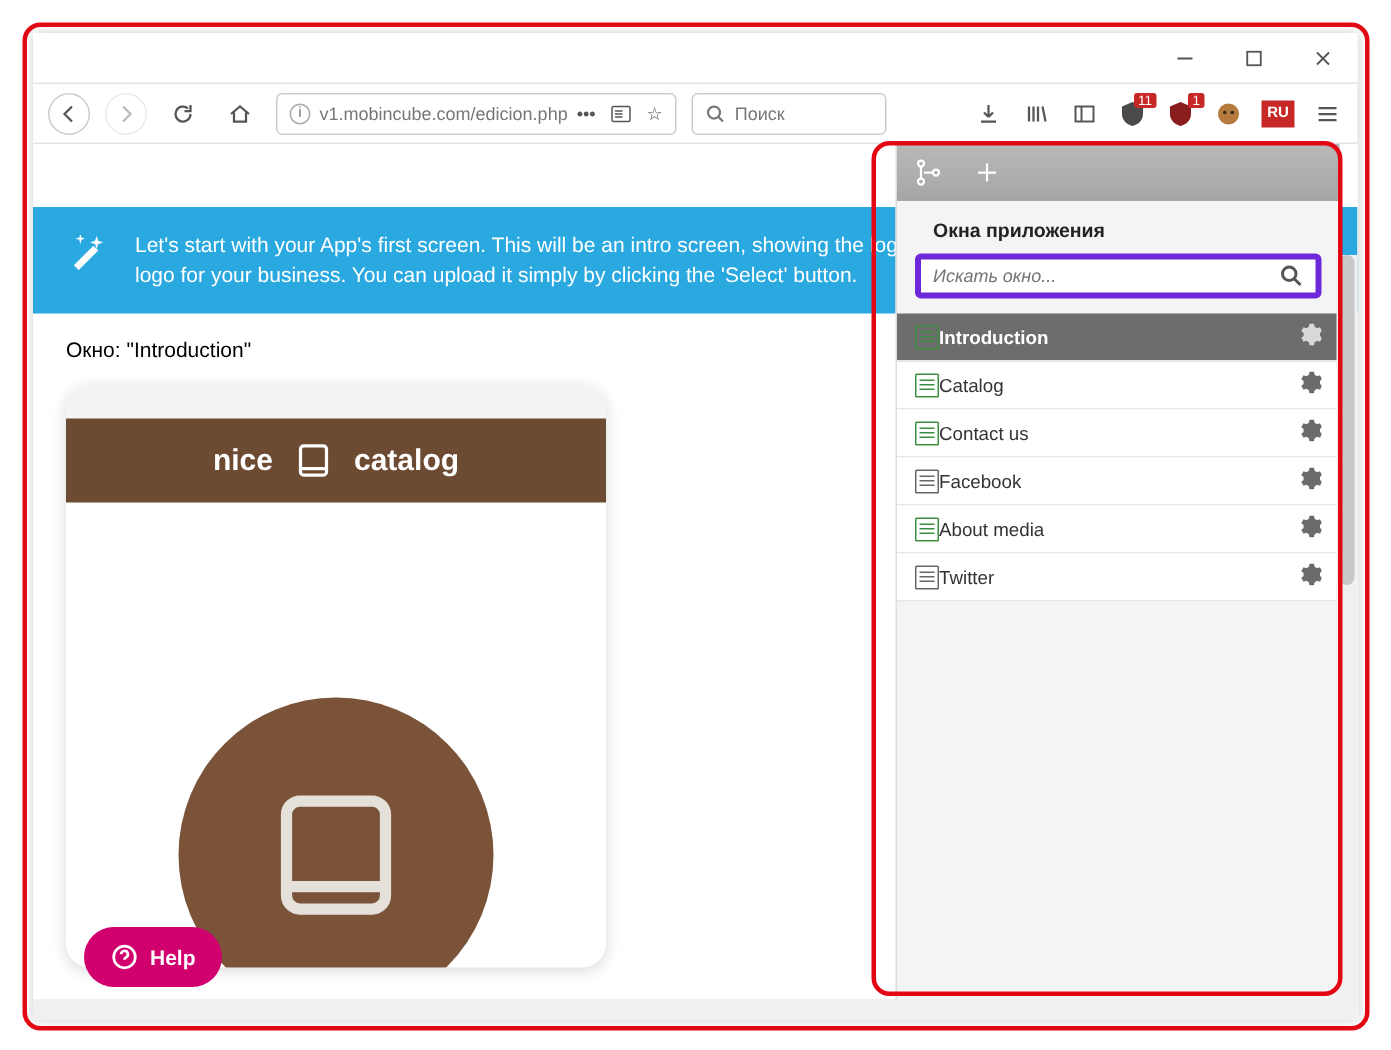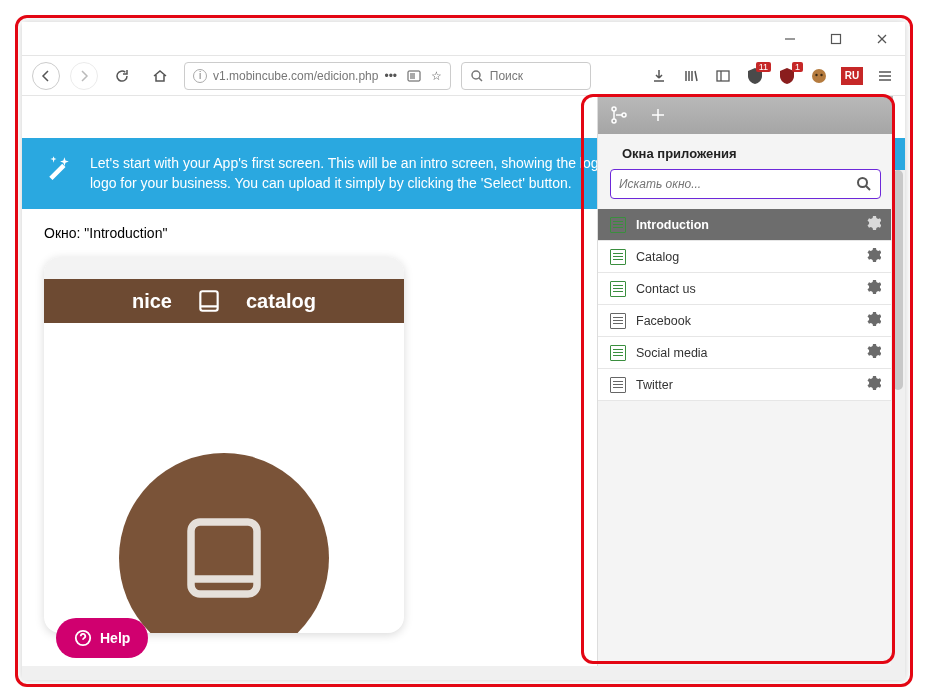--- a/index.html
+++ b/index.html
@@ -48,21 +48,21 @@
   .wand { flex: 0 0 28px; }
   .wand svg { width: 26px; height: 26px; fill: #fff; }
 
   .main { position: relative; padding: 16px 22px; }
   .crumbs { display: flex; align-items: center; gap: 20px; font-size: 14px; margin-bottom: 16px; }
   .add-el { margin-left: auto; color: #555; display: flex; align-items: center; gap: 4px; }
   .add-el span:last-child { color: #d0006f; }
 
   .phone { width: 360px; background: #fff; border-radius: 16px; box-shadow: 0 2px 10px rgba(0,0,0,.15); overflow: hidden; }
   .ph-status { height: 22px; background: #f3f3f3; }
-  .ph-header { height: 44px; background: #6d4a32; color: #fff; display: flex; align-items: center; justify-content: center; gap: 24px; font-size: 20px; font-weight: 600; }
+  .ph-header { height: 56px; background: #6d4a32; color: #fff; display: flex; align-items: center; justify-content: center; gap: 14px; font-size: 20px; font-weight: 600; }
   .ph-header svg { width: 26px; height: 26px; stroke: #fff; fill: none; stroke-width: 2; }
   .ph-body { height: 310px; display: flex; align-items: flex-end; justify-content: center; padding-bottom: 0; }
   .circle { width: 210px; height: 210px; border-radius: 50%; background: #7a5338; display: flex; align-items: center; justify-content: center; margin-bottom: -30px; }
   .circle svg { width: 90px; height: 90px; stroke: #e6e0da; fill: none; stroke-width: 5; }
 
   .palette { position: absolute; right: 22px; top: 64px; display: flex; gap: 8px; }
   .pal { width: 86px; height: 86px; background: #4c4c4c; border-radius: 6px; display: flex; flex-direction: column; align-items: center; justify-content: center; color: #fff; font-size: 11px; gap: 6px; }
   .pal svg { width: 34px; height: 34px; fill: #222; }
   .pal .lbl { background: none; font-weight: 600; }
 
@@ -70,25 +70,25 @@
   .fab-list svg { width: 24px; height: 24px; fill: #fff; }
 
   .help { position: absolute; left: 34px; bottom: 22px; background: #d0006f; color: #fff; border-radius: 22px; height: 40px; padding: 0 18px; display: flex; align-items: center; gap: 8px; font-size: 14px; font-weight: 600; }
   .help svg { width: 18px; height: 18px; stroke: #fff; fill: none; stroke-width: 2; }
 
   
   .panel { position: absolute; right: 12px; top: 0; width: 296px; bottom: 12px; background: #f4f4f4; border-left: 1px solid #ddd; display: flex; flex-direction: column; }
   .panel-head { height: 38px; background: linear-gradient(#b9b9b9,#a5a5a5); display: flex; align-items: center; padding: 0 12px; gap: 18px; }
   .panel-head svg { width: 20px; height: 20px; stroke: #fff; fill: none; stroke-width: 1.5; }
   .panel-title { padding: 12px 24px 8px; font-size: 13px; font-weight: 700; color: #222; }
-  .panel-search { margin: 0 12px 10px; height: 30px; background: #fff; border: 1px solid #6d28d9; border-radius: 4px; display: flex; align-items: center; padding: 0 8px; }
+  .panel-search { margin: 0 12px 10px; height: 30px; background: #fff; border: 4px solid #6d28d9; border-radius: 4px; display: flex; align-items: center; padding: 0 8px; }
   .panel-search input { flex: 1; border: none; outline: none; font-size: 12px; font-style: italic; color: #999; background: transparent; }
   .panel-search svg { width: 16px; height: 16px; fill: #555; }
   .screens { display: flex; flex-direction: column; }
-  .scr { height: 32px; display: flex; align-items: center; padding: 0 12px; gap: 10px; font-size: 12.5px; color: #333; border-bottom: 1px solid #e6e6e6; background: #fff; }
+  .scr { height: 32px; display: flex; align-items: center; padding: 0 12px; font-size: 12.5px; color: #333; border-bottom: 1px solid #e6e6e6; background: #fff; }
   .scr.sel { background: #6d6d6d; color: #fff; font-weight: 700; }
   .scr .gear { margin-left: auto; }
   .scr .ico { width: 16px; height: 16px; }
   .gear svg { width: 16px; height: 16px; fill: #6b6b6b; }
   .scr.sel .gear svg { fill: #d9d9d9; }
   .doc-ico { width: 14px; height: 16px; border: 1.5px solid #3a8e3e; border-radius: 1px; position: relative; }
   .doc-ico::after { content: ""; position: absolute; left: 2px; right: 2px; top: 3px; height: 1.5px; background: #3a8e3e; box-shadow: 0 3px 0 #3a8e3e, 0 6px 0 #3a8e3e; }
   .doc-ico.gray { border-color: #666; } .doc-ico.gray::after { background: #666; box-shadow: 0 3px 0 #666, 0 6px 0 #666; }
   .pin-ico { width:14px;height:16px; }
 
@@ -325,21 +325,21 @@
           </div>
           <div class="scr">
             <span class="ico doc-ico gray"></span>
             <span>Facebook</span>
             <span class="gear"><svg viewBox="0 0 16 16">
                 <path d="M8 5a3 3 0 1 0 0 6 3 3 0 0 0 0-6zm7 3a7 7 0 0 0-.1-1l1.6-1.2-1.5-2.6-1.9.7a6 6 0 0 0-1.7-1L11 .9H8l-.4 2a6 6 0 0 0-1.7 1l-1.9-.7L2.5 5.8 4.1 7a7 7 0 0 0 0 2l-1.6 1.2 1.5 2.6 1.9-.7a6 6 0 0 0 1.7 1l.4 2h3l.4-2a6 6 0 0 0 1.7-1l1.9.7 1.5-2.6L14.9 9c.1-.3.1-.7.1-1z"></path>
               </svg></span>
           </div>
           <div class="scr">
             <span class="ico doc-ico "></span>
-            <span>Social media</span>
+            <span>About media</span>
             <span class="gear"><svg viewBox="0 0 16 16">
                 <path d="M8 5a3 3 0 1 0 0 6 3 3 0 0 0 0-6zm7 3a7 7 0 0 0-.1-1l1.6-1.2-1.5-2.6-1.9.7a6 6 0 0 0-1.7-1L11 .9H8l-.4 2a6 6 0 0 0-1.7 1l-1.9-.7L2.5 5.8 4.1 7a7 7 0 0 0 0 2l-1.6 1.2 1.5 2.6 1.9-.7a6 6 0 0 0 1.7 1l.4 2h3l.4-2a6 6 0 0 0 1.7-1l1.9.7 1.5-2.6L14.9 9c.1-.3.1-.7.1-1z"></path>
               </svg></span>
           </div>
           <div class="scr">
             <span class="ico doc-ico gray"></span>
             <span>Twitter</span>
             <span class="gear"><svg viewBox="0 0 16 16">
                 <path d="M8 5a3 3 0 1 0 0 6 3 3 0 0 0 0-6zm7 3a7 7 0 0 0-.1-1l1.6-1.2-1.5-2.6-1.9.7a6 6 0 0 0-1.7-1L11 .9H8l-.4 2a6 6 0 0 0-1.7 1l-1.9-.7L2.5 5.8 4.1 7a7 7 0 0 0 0 2l-1.6 1.2 1.5 2.6 1.9-.7a6 6 0 0 0 1.7 1l.4 2h3l.4-2a6 6 0 0 0 1.7-1l1.9.7 1.5-2.6L14.9 9c.1-.3.1-.7.1-1z"></path>
               </svg></span>

